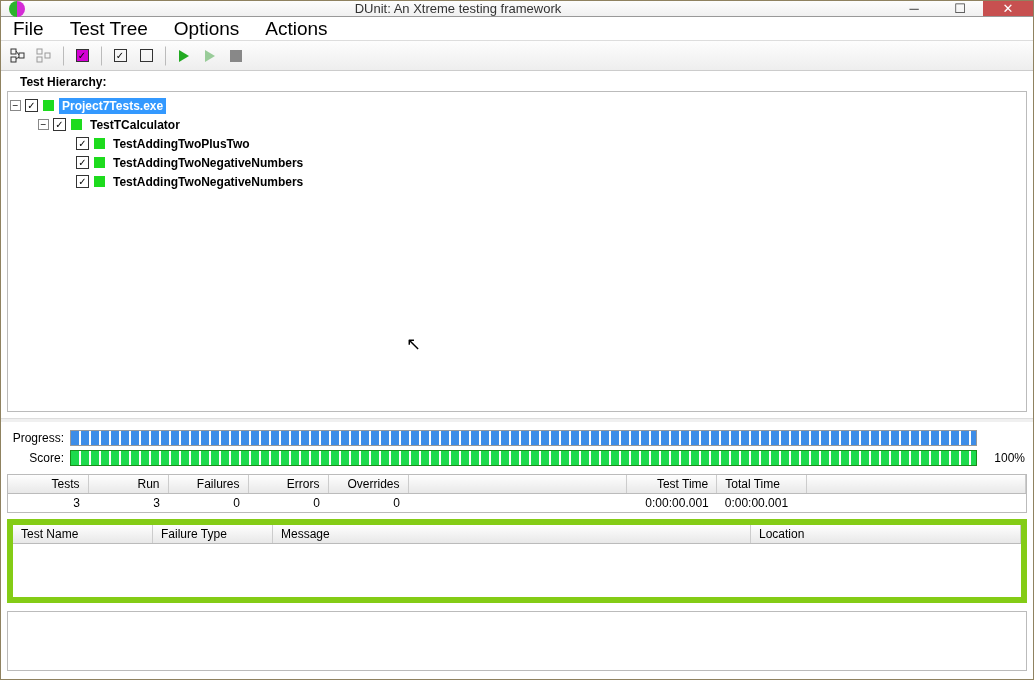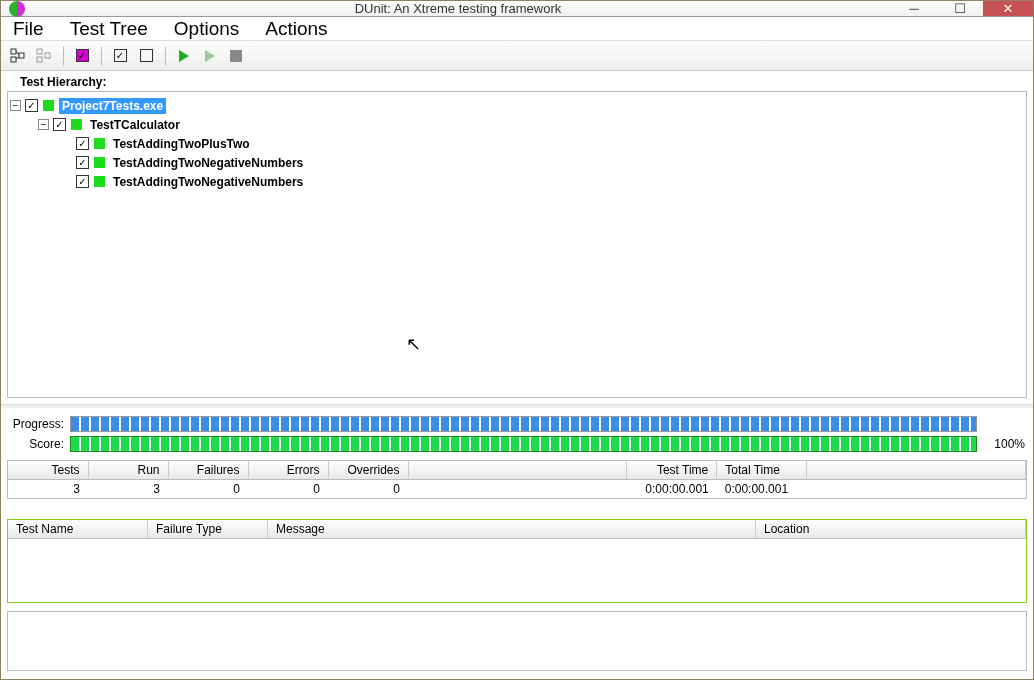--- a/index.html
+++ b/index.html
@@ -93,21 +93,21 @@
   }
   .score-pct { width: 40px; text-align:right; }
   .stats-table-wrap { margin:4px 6px 0; border:1px solid #bbb; }
   .stats-table { width:100%; border-collapse:collapse; font-size:12px; }
   .stats-table th, .stats-table td {
     border-right:1px solid #ccc; padding:2px 8px; text-align:right; font-weight:normal;
   }
   .stats-table th { background:linear-gradient(#fefefe,#e8e8e8); border-bottom:1px solid #bbb; }
   .stats-table th:first-child, .stats-table td:first-child { border-left:none;}
   .stats-table td { border-right:none; }
-  .results-wrap { margin:20px 6px 0; border:1px solid #84cc16; height:84px; }
+  .results-wrap { margin:6px 6px 0; border:6px solid #84cc16; height:84px; }
   .results-head { display:flex; background:linear-gradient(#fefefe,#e8e8e8); border-bottom:1px solid #bbb;}
   .results-head div { padding:2px 8px; border-right:1px solid #ccc;}
   .rh-testname{width:140px;} .rh-ftype{width:120px;} .rh-msg{flex:1;} .rh-loc{width:270px;border-right:none;}
   .status-bar { margin:8px 6px 8px; border:1px solid #bbb; height:60px; background:#fff; }
   .panels-sep { height:4px; background:#f0f0f0; border-top:1px solid #ddd;}
   .cursor-arrow {
     position: absolute; left: 405px; top: 332px; pointer-events:none;
     font-size:18px; color:#000;
   }
 </style>

